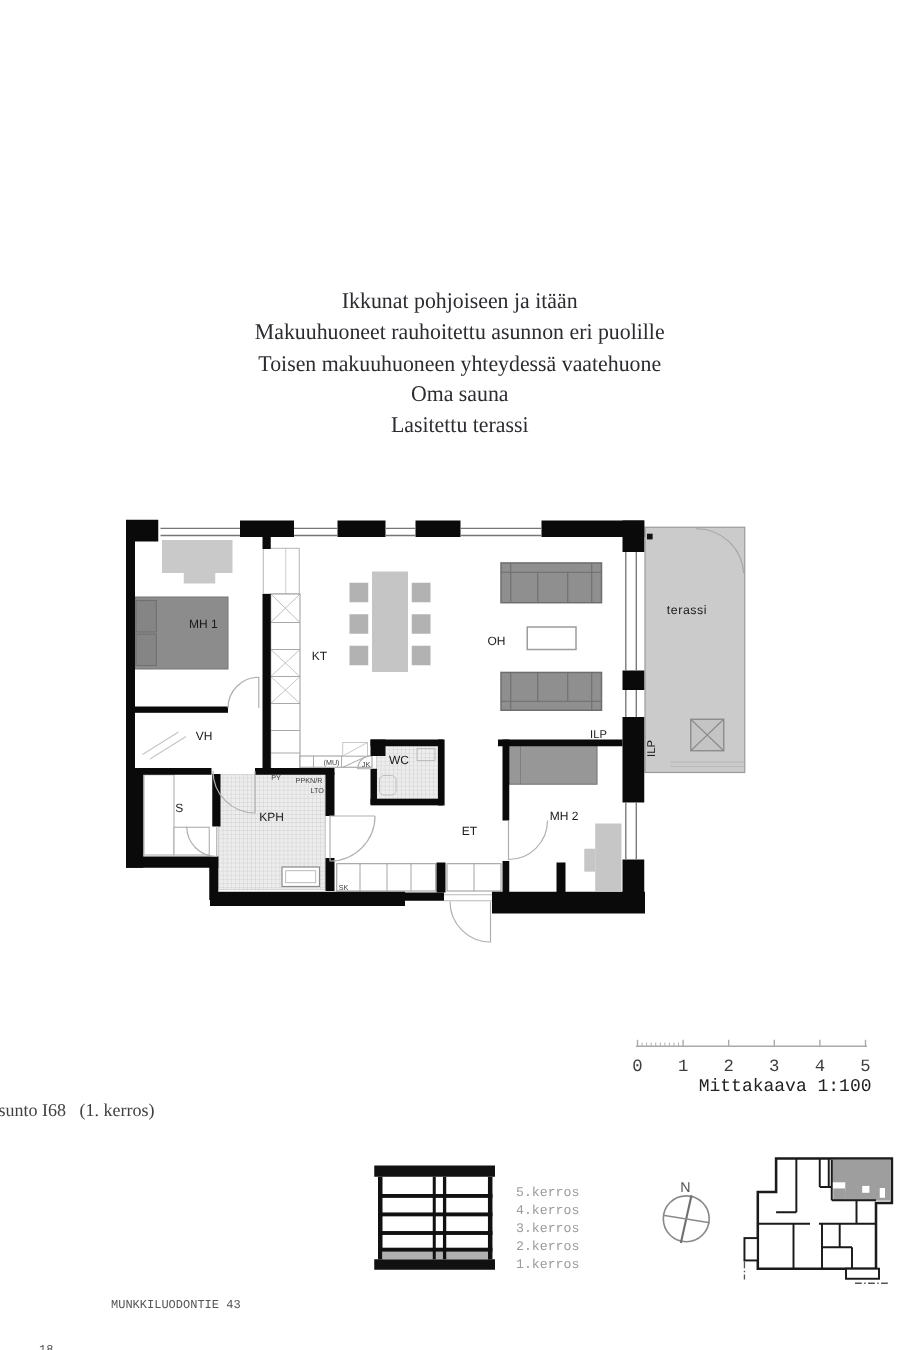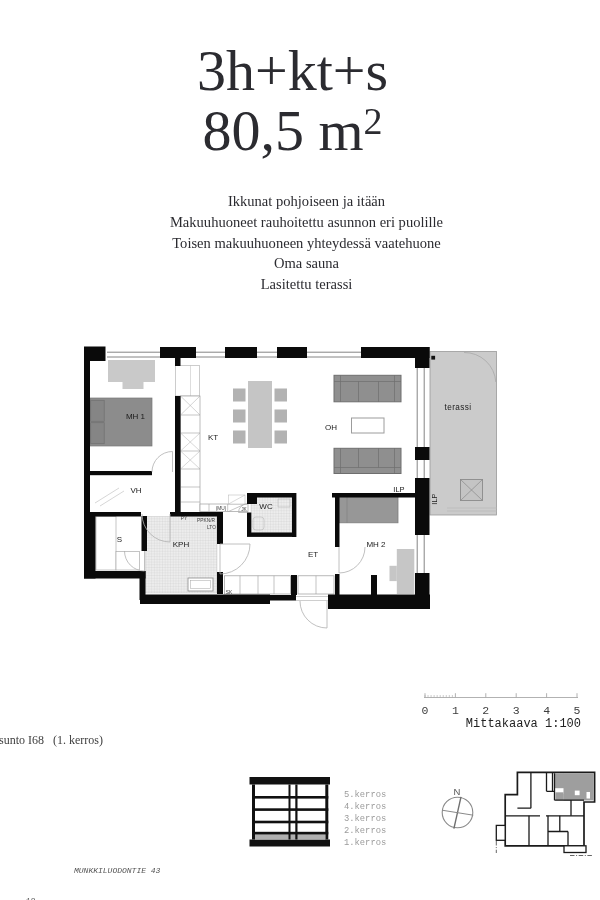--- a/index.html
+++ b/index.html
@@ -4,21 +4,20 @@
 <style>
 html,body{margin:0;padding:0;background:#fff;}
 #page{position:relative;width:600px;height:900px;background:#ffffff;overflow:hidden;font-family:"Liberation Sans",sans-serif;}
 .ser{font-family:"Liberation Serif",serif;color:#2b2b30;}
 .mono{font-family:"Liberation Mono",monospace;}
 </style>
 </head>
 <body>
 <div id="page">
 
-<div class="ser" style="position:absolute;left:0;top:41px;width:585px;text-align:center;font-size:58px;line-height:60px;letter-spacing:0;">3h+kt+s<br>80,5 m<span style="font-size:38px;vertical-align:16px;line-height:0;">2</span></div>
 
 <div class="ser" style="position:absolute;left:14px;top:191px;width:585px;text-align:center;font-size:15px;line-height:20.8px;transform:scaleX(0.97);transform-origin:292.5px 0;">Ikkunat pohjoiseen ja itään<br>Makuuhuoneet rauhoitettu asunnon eri puolille<br>Toisen makuuhuoneen yhteydessä vaatehuone<br>Oma sauna<br>Lasitettu terassi</div>
 
 <svg style="position:absolute;left:0;top:0;" width="600" height="900" viewBox="0 0 600 900">
 <defs>
 <pattern id="tile" width="2.7" height="2.7" patternUnits="userSpaceOnUse">
 <path d="M 2.7,0 L 0,0 0,2.7" fill="none" stroke="#c9c9c9" stroke-width="0.5"></path>
 </pattern>
 </defs>
 
@@ -386,14 +385,14 @@
 </svg>
 
 
 
 <div class="mono" style="position:absolute;left:-1px;top:733px;font-size:12px;color:#404040;font-family:Liberation Serif, serif;">sunto I68&nbsp;&nbsp;&nbsp;(1. kerros)</div>
 
 <div class="mono" style="position:absolute;left:380px;top:717px;width:201px;text-align:right;font-size:12px;color:#222;">Mittakaava 1:100</div>
 
 <div class="mono" style="position:absolute;left:26px;top:896px;font-size:8px;color:#555;text-align:center;">18</div>
 
-<div class="mono" style="position:absolute;left:74px;top:866px;font-size:8px;color:#555;font-style:italic;">MUNKKILUODONTIE 43</div>
+<div class="mono" style="position:absolute;left:74px;top:866px;font-size:8px;color:#555;">MUNKKILUODONTIE 43</div>
 </div>
 
 </body></html>

